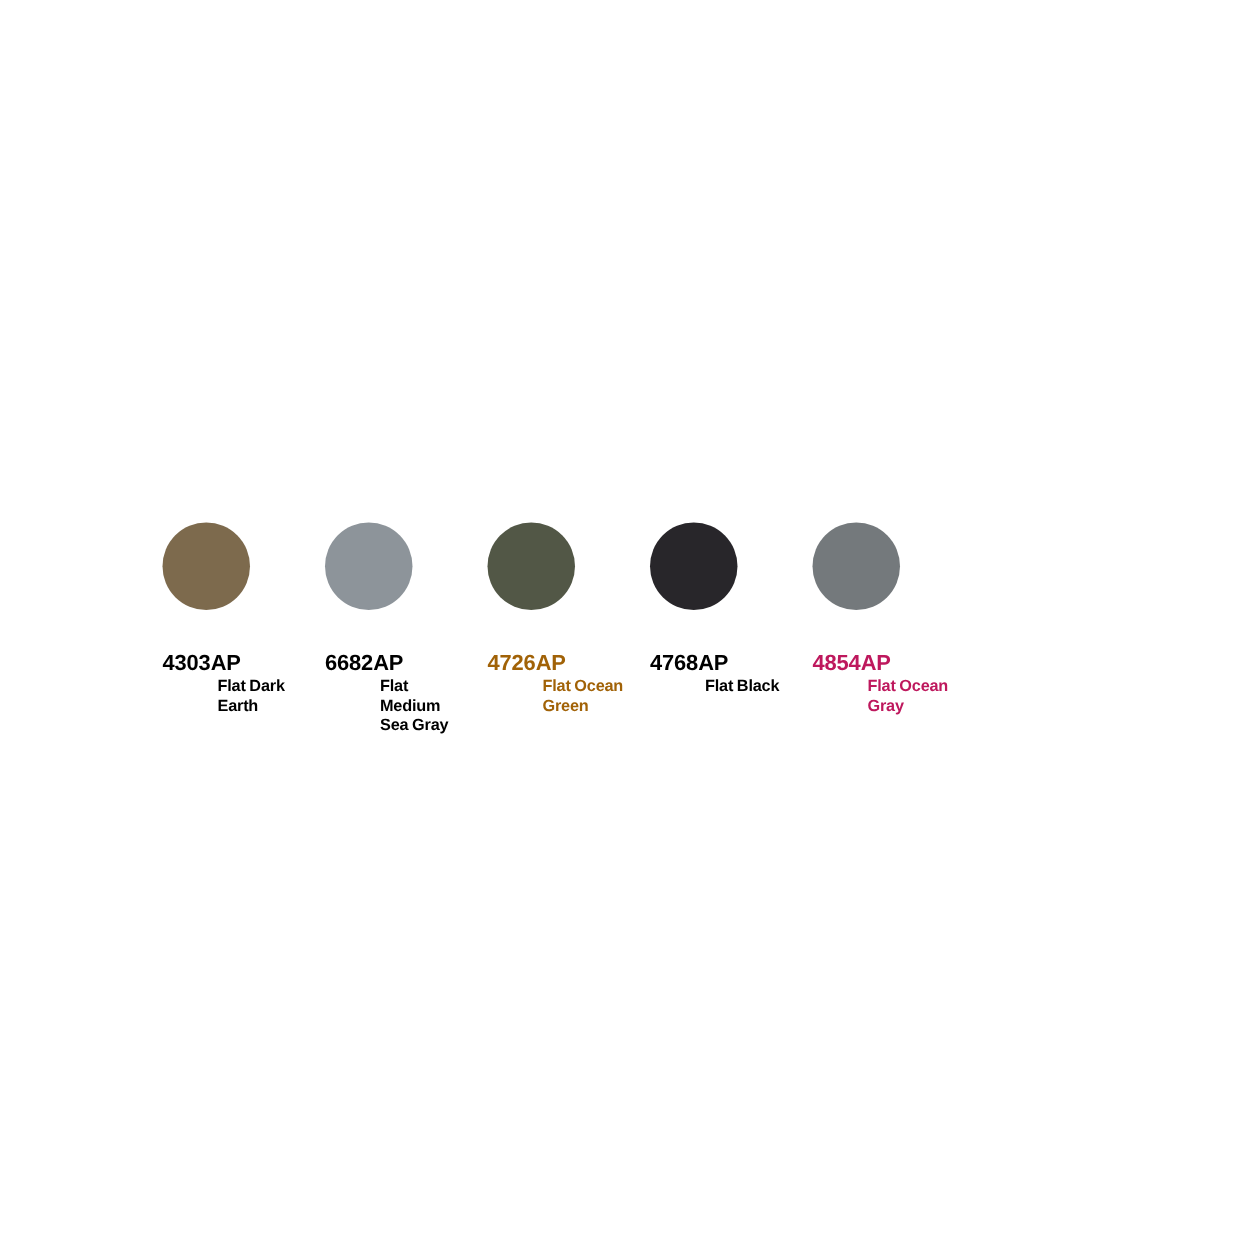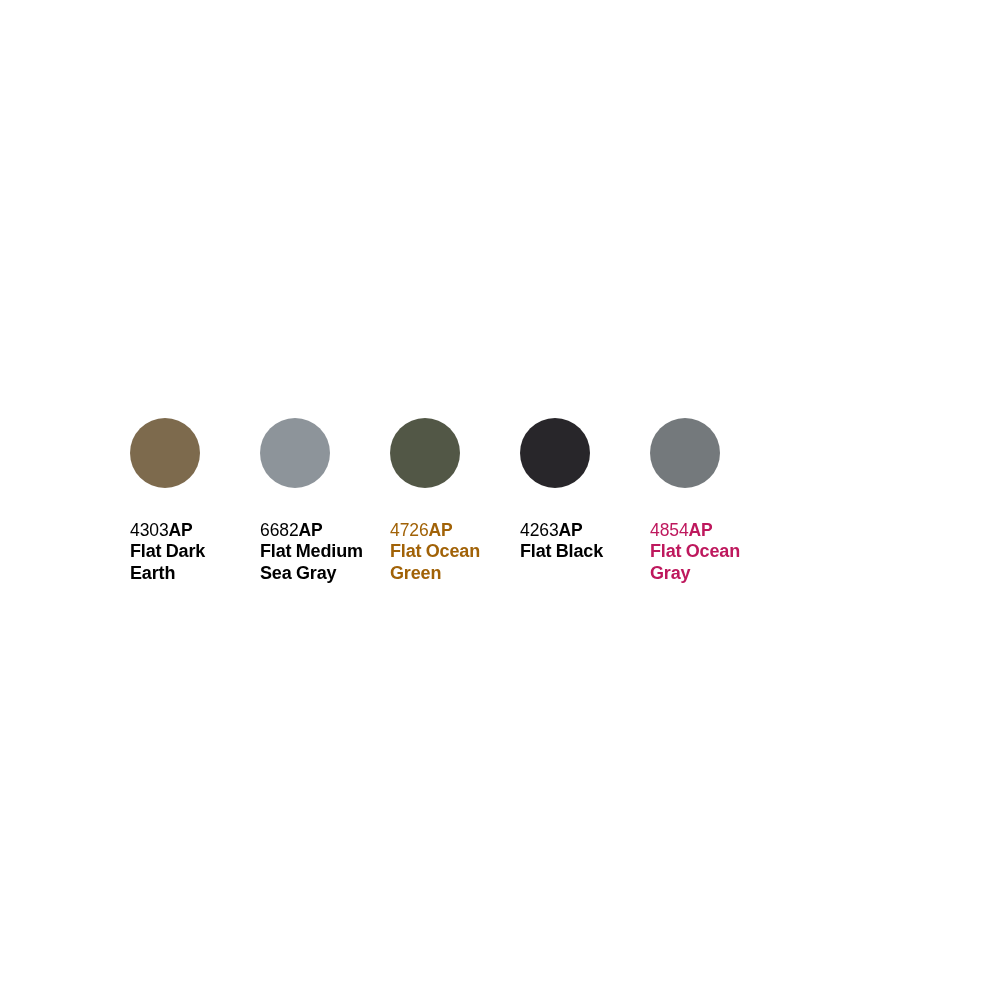--- a/index.html
+++ b/index.html
@@ -58,33 +58,34 @@
   }
 
   .swatch-code {
     font-size: 17.5px;
     letter-spacing: -0.1px;
     white-space: nowrap;
     margin-bottom: 1px;
   }
 
   .code-number {
-    font-weight: normal;
+    font-weight: bold;
   }
 
   .code-suffix {
     font-weight: bold;
   }
 
   .swatch-name {
-    font-size: 18px;
+    font-size: 13px;
     font-weight: bold;
     letter-spacing: -0.15px;
     word-spacing: -0.5px;
     max-width: 116px;
+    margin-left: 44px;
   }
 </style>
 </head>
 <body style="background: rgb(255, 255, 255);">
 
 <div class="sheet">
   <div class="swatch-row" id="swatch-row">
       <div class="swatch-cell">
         <div class="swatch-dot" style="background-color: rgb(125, 106, 77);"></div>
         <div class="swatch-caption" style="color: rgb(0, 0, 0);">
@@ -102,21 +103,21 @@
       <div class="swatch-cell">
         <div class="swatch-dot" style="background-color: rgb(82, 87, 70);"></div>
         <div class="swatch-caption" style="color: #a16207;">
           <div class="swatch-code"><span class="code-number">4726</span><span class="code-suffix">AP</span></div>
           <div class="swatch-name">Flat Ocean Green</div>
         </div>
       </div>
       <div class="swatch-cell">
         <div class="swatch-dot" style="background-color: rgb(40, 38, 42);"></div>
         <div class="swatch-caption" style="color: rgb(0, 0, 0);">
-          <div class="swatch-code"><span class="code-number">4263</span><span class="code-suffix">AP</span></div>
+          <div class="swatch-code"><span class="code-number">4768</span><span class="code-suffix">AP</span></div>
           <div class="swatch-name">Flat Black</div>
         </div>
       </div>
       <div class="swatch-cell">
         <div class="swatch-dot" style="background-color: rgb(116, 121, 124);"></div>
         <div class="swatch-caption" style="color: #be185d;">
           <div class="swatch-code"><span class="code-number">4854</span><span class="code-suffix">AP</span></div>
           <div class="swatch-name">Flat Ocean Gray</div>
         </div>
       </div>

